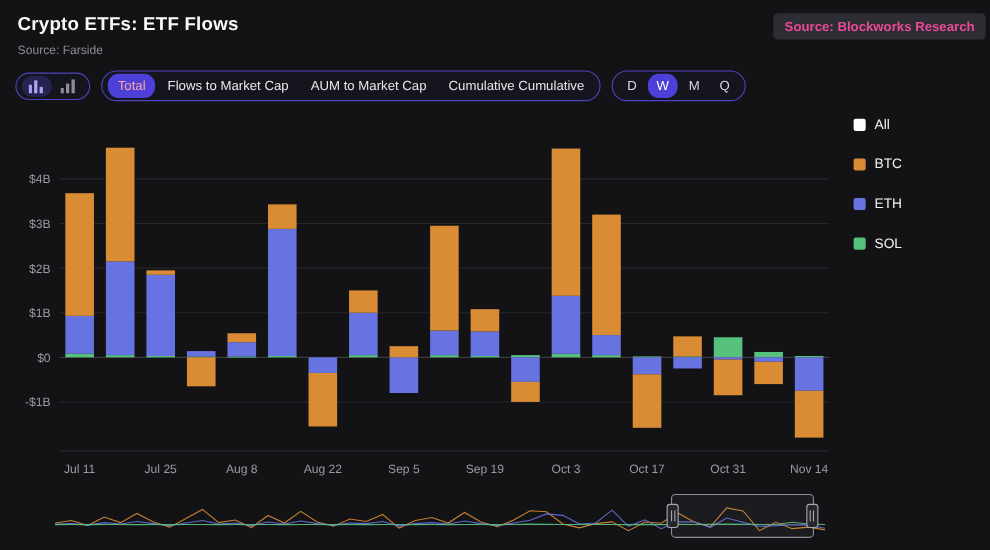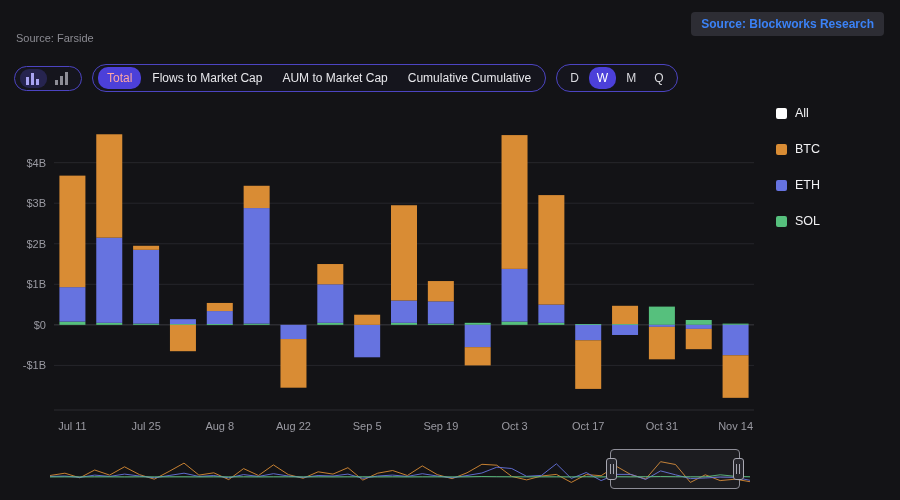--- a/index.html
+++ b/index.html
@@ -2,22 +2,22 @@
 <html><head>
 <meta charset="utf-8">
 <style>
   html,body{margin:0;padding:0;background:#131316;}
   .app{position:relative;width:900px;height:500px;background:#131316;overflow:hidden;
        font-family:"Liberation Sans",sans-serif;color:#fff;}
 
   
   .header{position:absolute;left:16px;top:12px;}
   .title{font-size:17px;font-weight:700;color:#fafafa;letter-spacing:.2px;}
-  .subtitle{font-size:11px;color:#8b8b92;margin-top:20px;}
-  .source-badge{position:absolute;right:16px;top:12px;background:#2d2d34;color:#3b82f6;
+  .subtitle{font-size:11px;color:#8b8b92;margin-top:8px;}
+  .source-badge{position:absolute;right:4px;top:12px;background:#2d2d34;color:#ec4899;
        font-size:12px;font-weight:700;padding:5px 10px;border-radius:4px;}
 
   
   .toolbar{position:absolute;left:14px;top:64px;display:flex;gap:10px;align-items:center;}
   .pill{display:flex;align-items:center;border:1px solid #4c44c2;border-radius:14px;padding:2px 5px;gap:2px;background:rgba(40,38,80,0.12);}
   .icon-btn{display:flex;align-items:flex-end;padding:3px 6px;border-radius:9px;cursor:pointer;}
   .icon-btn.selected{background:rgba(92,82,230,0.25);}
   .tab{font-size:12px;color:#e8e8ec;padding:4px 9px;border-radius:10px;cursor:pointer;white-space:nowrap;}
   .tab.selected{background:#4c40d9;color:#fca5a5;}
   .period{font-size:12px;color:#d9d9de;padding:4px 8px;border-radius:10px;cursor:pointer;}
@@ -42,20 +42,21 @@
   .handle i{display:block;width:1px;height:10px;background:#a8a8b2;}
   .handle.left{left:-5px;}
   .handle.right{right:-5px;}
 </style>
 </head>
 <body>
 
 <div class="app">
 
   <div class="header">
+    <div class="title">Crypto ETFs: ETF Flows</div>
     <div class="subtitle">Source: Farside</div>
   </div>
   <div class="source-badge">Source: Blockworks Research</div>
 
   <div class="toolbar">
     <div class="pill">
       <span class="icon-btn selected">
         <svg width="15" height="13" viewBox="0 0 15 13">
             <rect x="0" y="5" width="3" height="8" fill="#a9a4f2"></rect>
             <rect x="5" y="1" width="3" height="12" fill="#a9a4f2"></rect>

